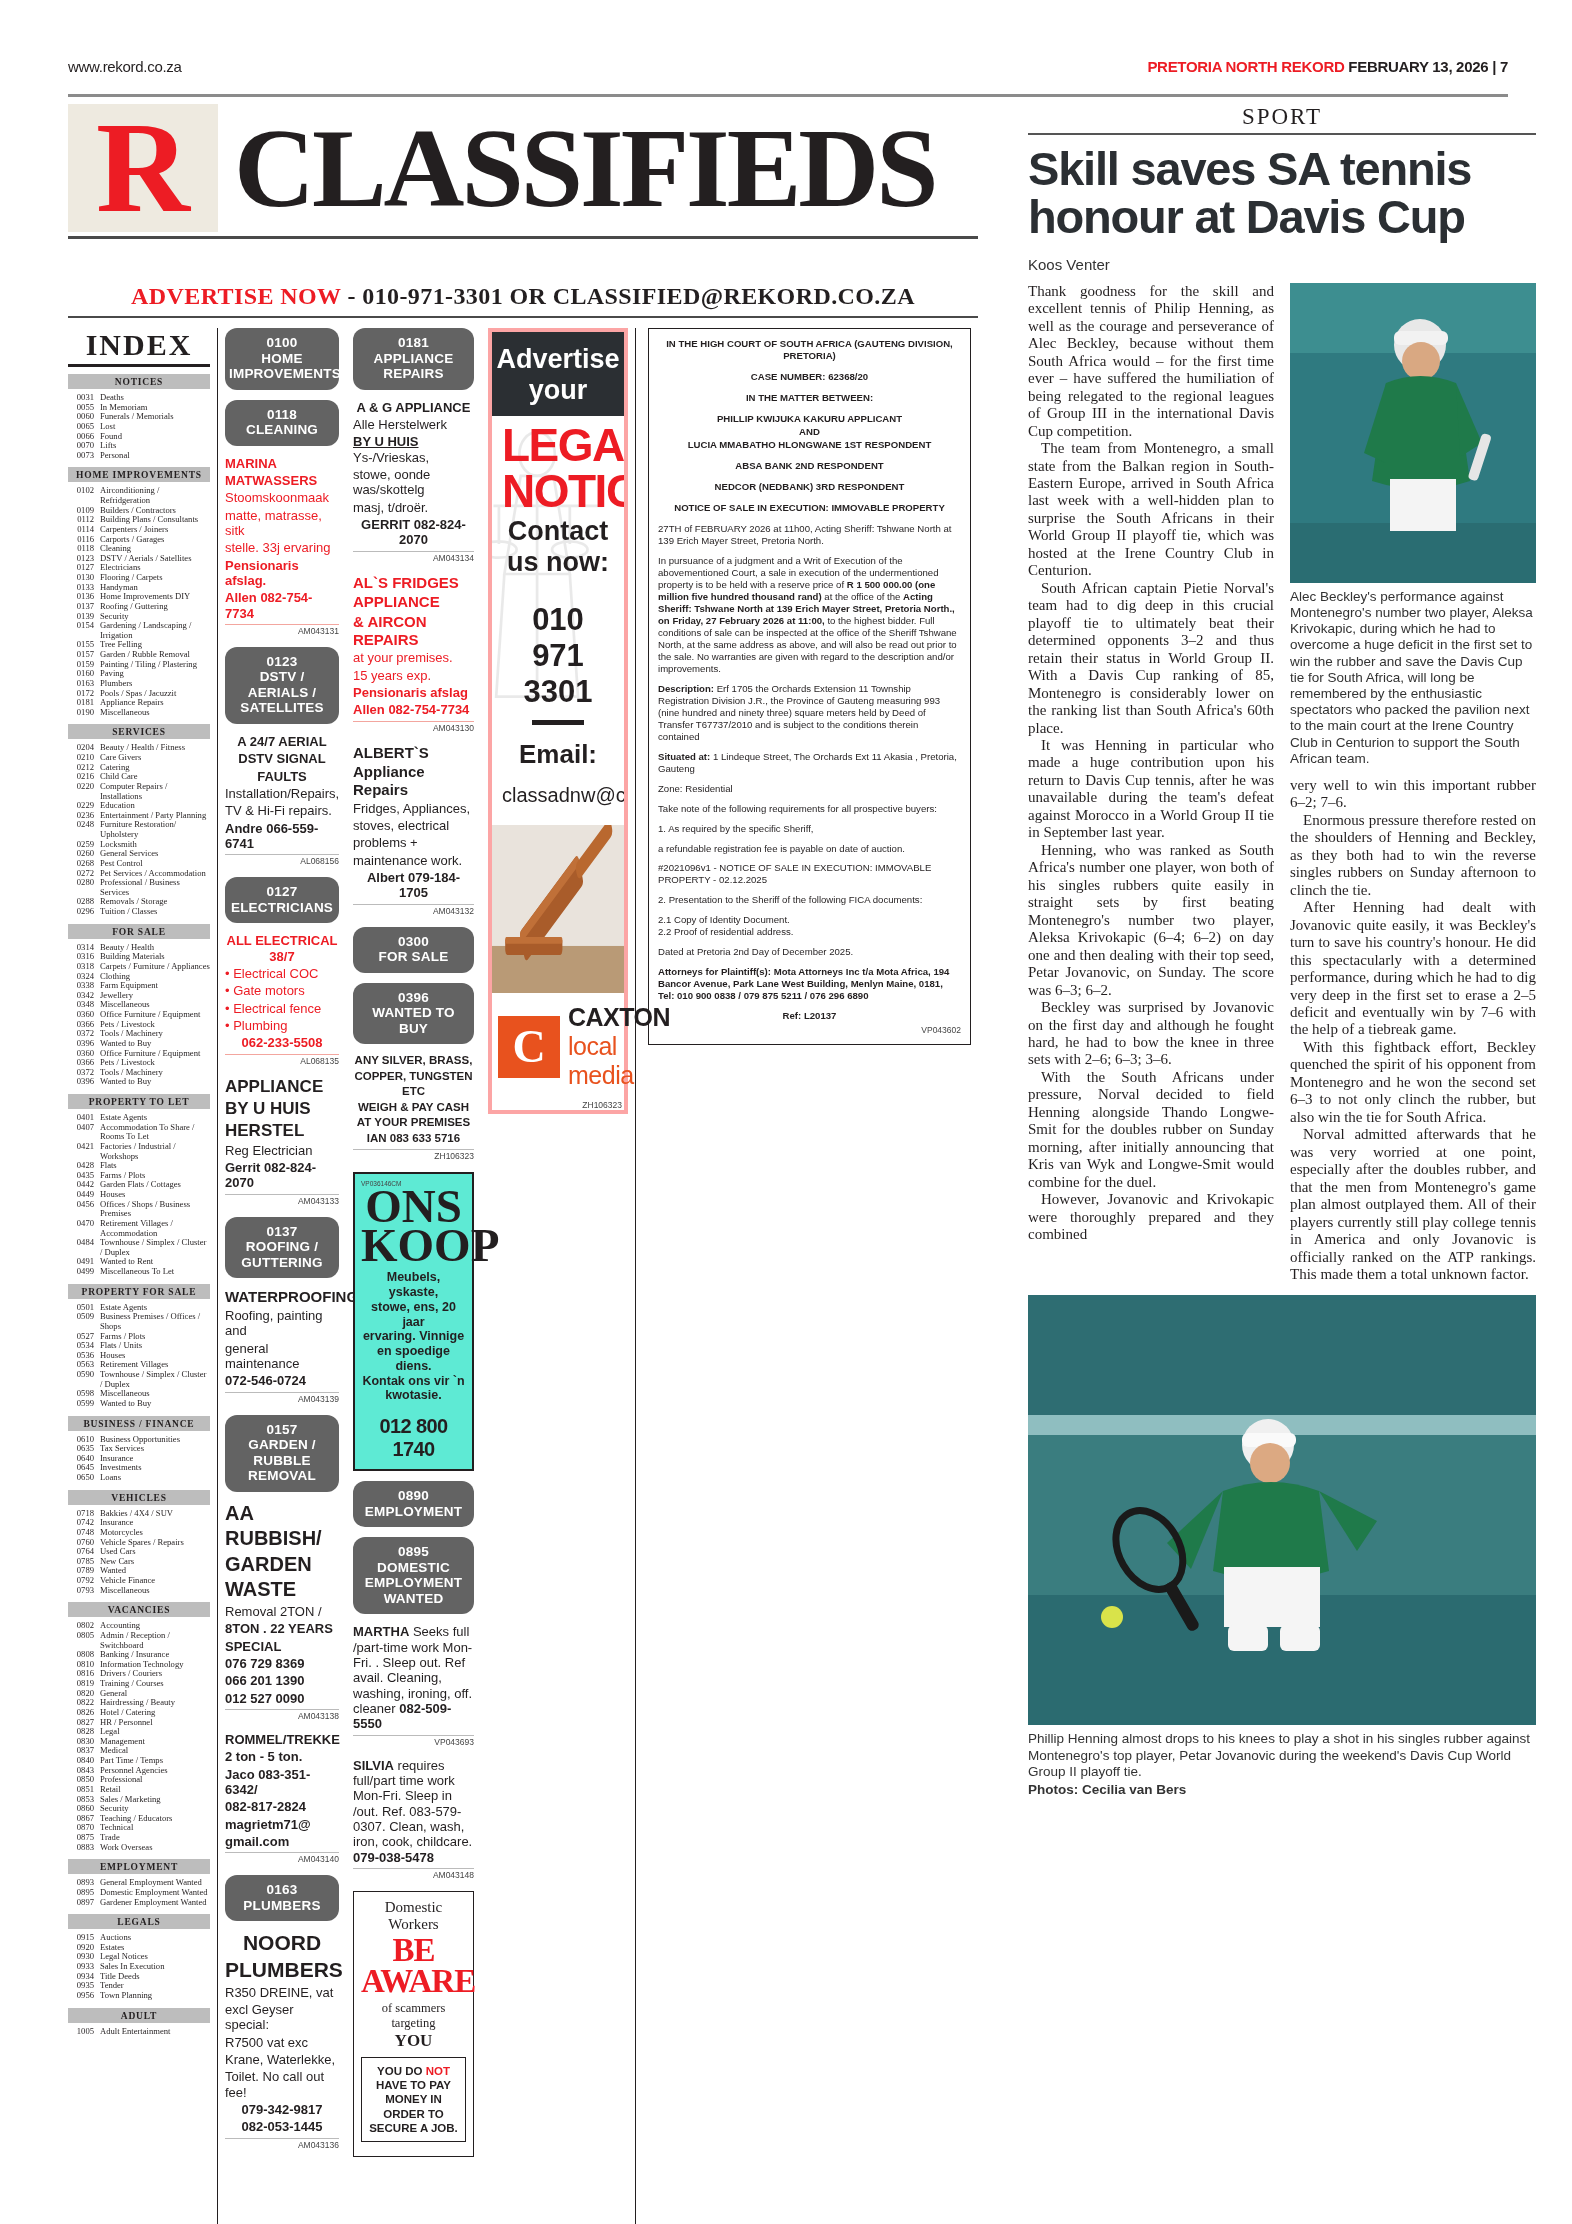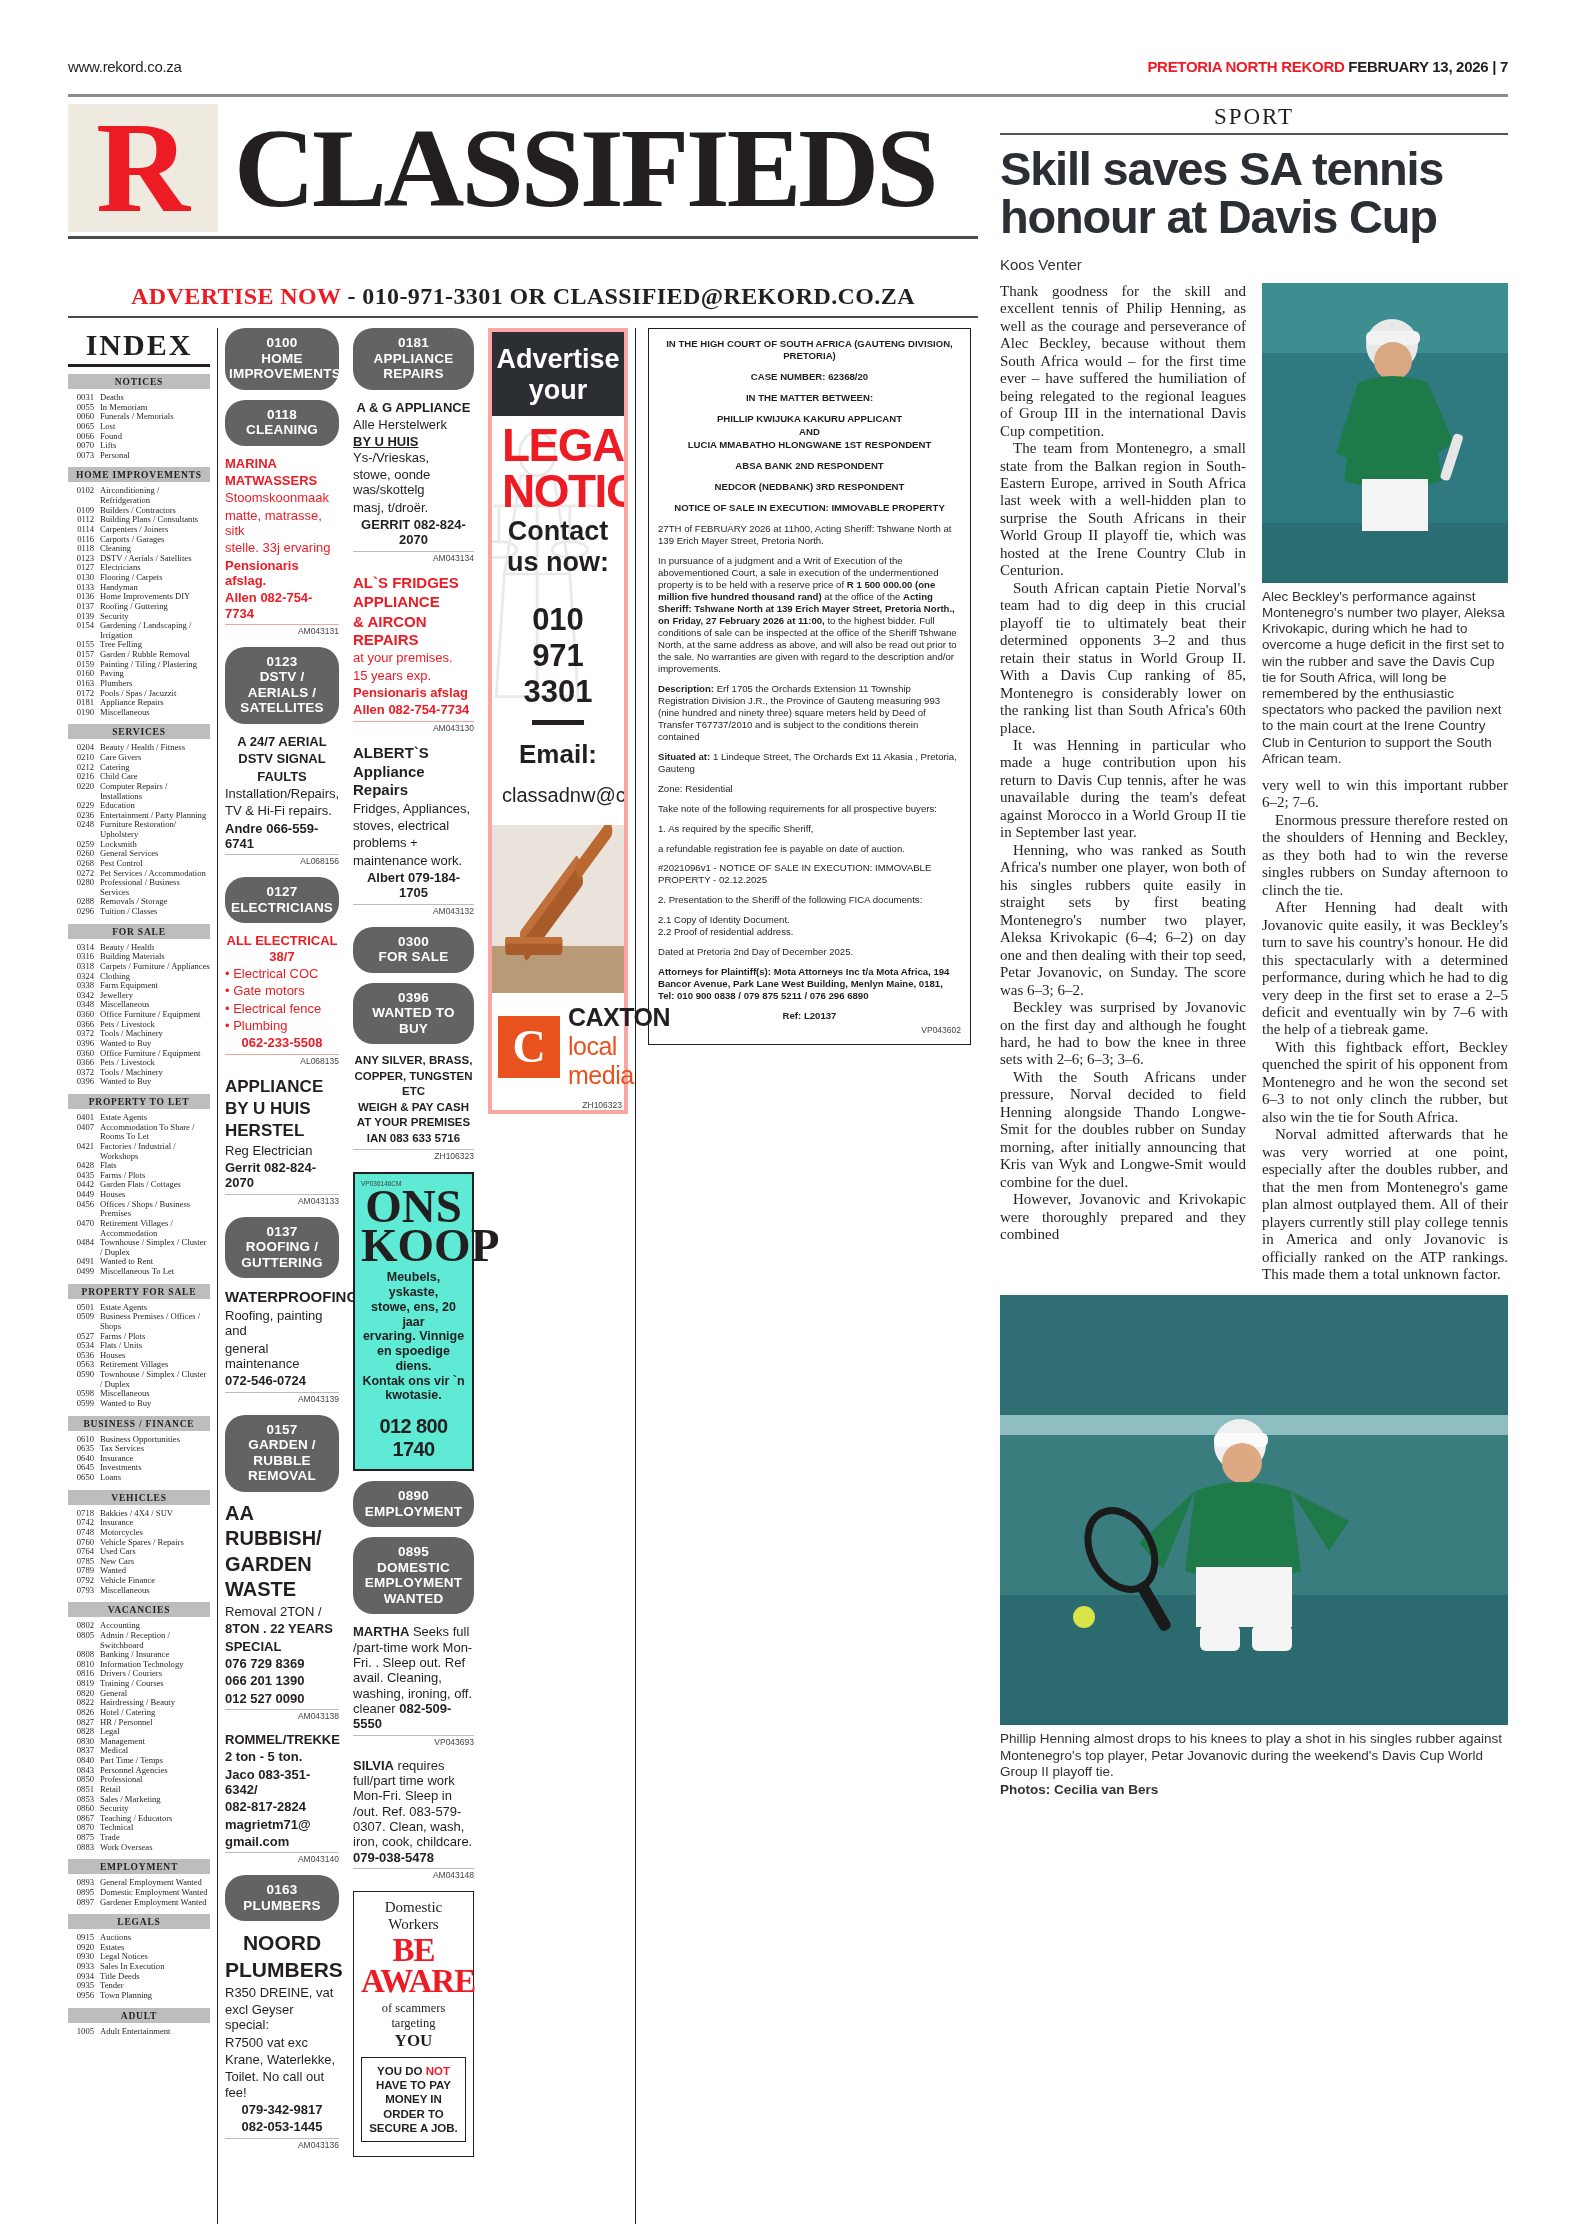--- a/index.html
+++ b/index.html
@@ -68,21 +68,21 @@
   .idx-head {
     background:#bdbdbd; text-align:center; font-family:"Liberation Serif", serif;
     font-weight:bold; font-size:9.5px; letter-spacing:.8px; padding:3px 0 2px 0; margin:7px 0 4px 0;
   }
   .idx-row { display:flex; font-family:"Liberation Serif", serif; font-size:8.6px; line-height:1.12; }
   .idx-code { width:32px; flex:none; text-align:right; padding-right:6px; }
   .idx-label { flex:1; }
 
   
   .cat {
-    background:#636363; color:#fff; border-radius:20px; text-align:center;
+    background:#636363; color:#fff; border-radius:12px; text-align:center;
     font-weight:bold; font-size:13.5px; line-height:1.15; padding:7px 4px 8px 4px;
     margin:0 0 10px 0; letter-spacing:.2px;
   }
   .cat .num { display:block; }
   .adtext { font-size:13px; line-height:1.18; margin-bottom:2px; }
   .adtext.red { color:#ed1c24; }
   .adtext b { font-weight:bold; }
   .ad-ref {
     font-size:8.5px; text-align:right; color:#444; border-top:1.4px solid #bbb; margin:3px 0 11px 0; padding-top:1px;
   }
@@ -147,21 +147,21 @@
   .beware .ba { font-family:"Liberation Serif", serif; font-weight:bold; font-size:33px; color:#ed1c24; line-height:.95; letter-spacing:-1px;}
   .beware .sm { font-family:"Liberation Serif", serif; font-size:12.5px; line-height:1.2; margin-top:3px;}
   .beware .you { font-family:"Liberation Serif", serif; font-size:17px; font-weight:bold; }
   .beware .boxn {
     border:1.5px solid #231f20; font-size:11.5px; font-weight:bold; line-height:1.25;
     padding:6px 4px; margin:6px 0;
   }
   .beware .boxn .r { color:#ed1c24; }
 
   
-  .sport { position:absolute; left:1000px; top:104px; width:508px; }
+  .sport { position:absolute; left:1028px; top:104px; width:508px; }
   .sport-kicker {
     text-align:center; font-family:"Liberation Serif", serif; font-size:23px; letter-spacing:2px;
     border-bottom:2px solid #555; padding-bottom:3px;
   }
   .sport-head {
     font-size:47px; font-weight:bold; line-height:1.03; letter-spacing:-1.2px; margin-top:10px; color:#2b2f33;
   }
   .byline { font-size:15px; margin-top:14px; color:#333; }
   .sport-cols { display:flex; gap:16px; margin-top:10px; }
   .sc { width:246px; }

